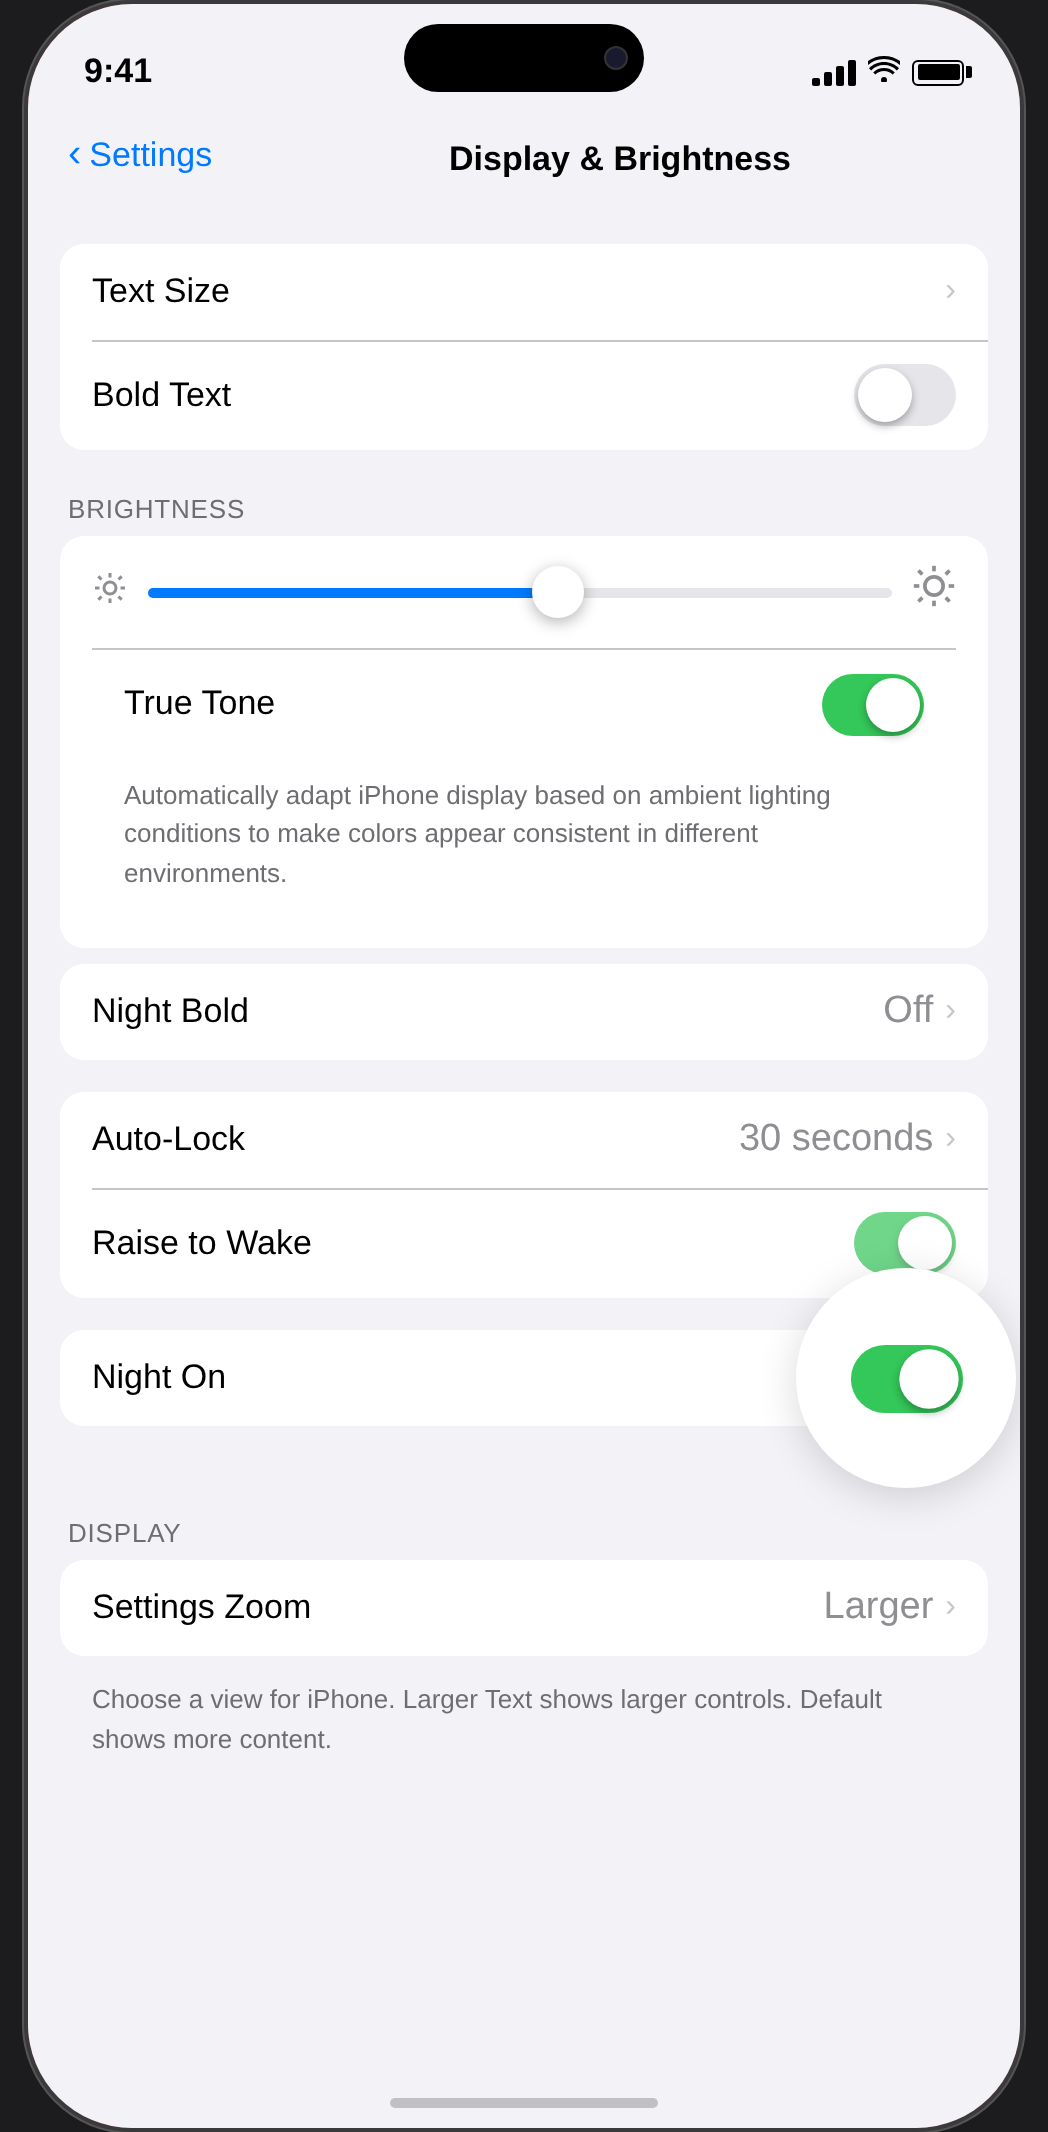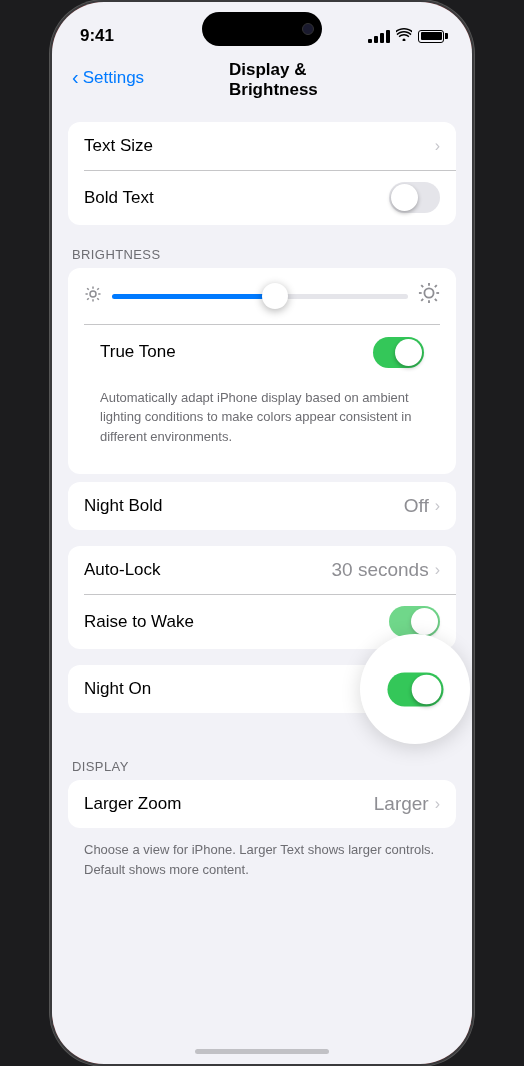--- a/index.html
+++ b/index.html
@@ -7,21 +7,21 @@
     body {
       background: #1c1c1e;
       display: flex;
       justify-content: center;
       align-items: center;
       min-height: 100vh;
       font-family: -apple-system, BlinkMacSystemFont, 'SF Pro Text', 'Helvetica Neue', sans-serif;
     }
 
     .phone-frame {
-      width: 424px;
+      width: 500px;
       height: 1066px;
       background: #b91c1c;
       border-radius: 54px;
       overflow: hidden;
       position: relative;
       border: 2px solid #3a3a3c;
       box-shadow: 0 0 0 1px #555, inset 0 0 0 1px #666;
     }
 
     .status-bar {
@@ -516,21 +516,21 @@
           <div class="toggle-thumb"></div>
         </div>
       </div>
     </div>
 
     <div style="height:8px;"></div>
     <div class="section-label">DISPLAY</div>
 
     <div class="settings-group">
       <div class="settings-row">
-        <span class="row-label">Larger Zoom</span>
+        <span class="row-label">Settings Zoom</span>
         <div class="row-right">
           <span class="row-value">Larger</span>
           <span class="chevron-right">›</span>
         </div>
       </div>
     </div>
     <div class="description-text" style="padding: 4px 32px 14px 32px;">Choose a view for iPhone. Larger Text shows larger controls. Default shows more content.</div>
 
     <div style="height:30px;"></div>
   </div>

